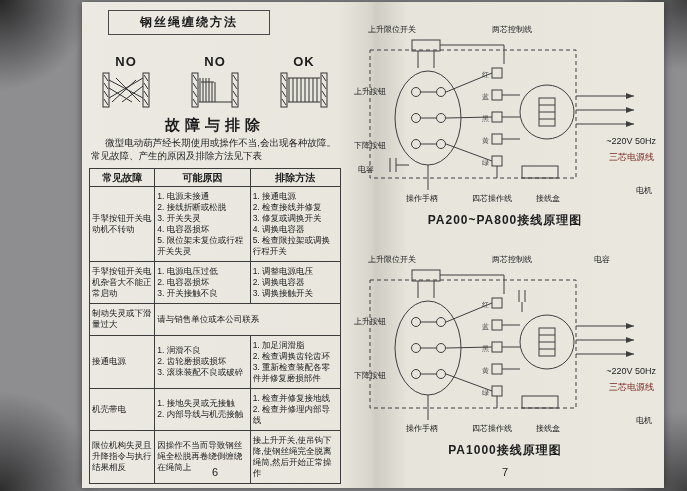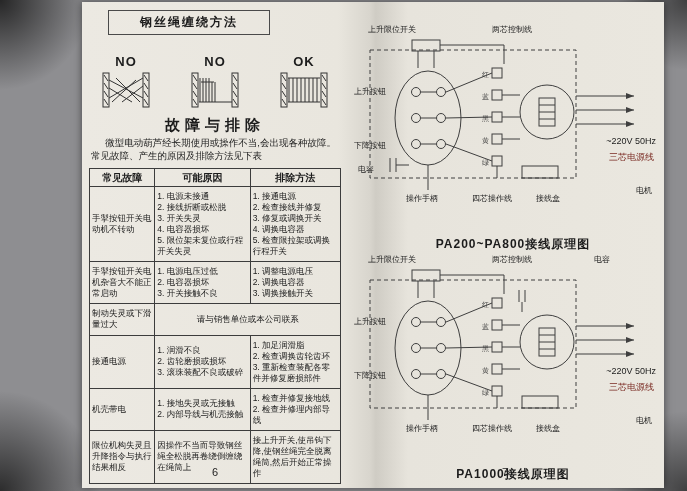--- a/index.html
+++ b/index.html
@@ -25,42 +25,42 @@
   .spool{width:76px;text-align:center;}
   .spool-label{font-size:13px;font-weight:bold;letter-spacing:1px;}
   .spool svg{display:block;margin:3px auto 0;}
   .fault-title{position:absolute;left:0;top:114px;width:100%;text-align:center;font-size:15px;font-weight:bold;letter-spacing:5px;}
   .intro{position:absolute;left:7px;top:134px;width:248px;font-size:9.5px;line-height:1.4;text-indent:1.5em;}
   .fault-table{position:absolute;left:5px;top:166px;width:252px;border-collapse:collapse;table-layout:fixed;}
   .fault-table th,.fault-table td{border:1px solid #3c3c3c;font-size:8.5px;line-height:1.3;padding:4px 2px;vertical-align:middle;}
   .fault-table th{font-weight:bold;text-align:center;font-size:10px;padding:2px;}
   .col-fault{width:26%;} .col-cause{width:38%;} .col-remedy{width:36%;}
   .pre{white-space:pre-line;}
-  .center{text-align:center;}
+  .center{}
   .pagenum{position:absolute;bottom:10px;width:100%;text-align:center;font-size:11px;}
 
   
   .diagram{position:absolute;left:6px;width:302px;height:182px;}
   .diagram.d1{top:22px;}
   .diagram.d2{top:252px;}
   .diagram svg{position:absolute;left:0;top:14px;}
   .lbl{position:absolute;font-size:8px;color:#222;white-space:nowrap;}
   .lbl-up-limit{left:14px;top:0;}
   .lbl-two-core{left:138px;top:0;}
   .lbl-up-btn{left:0;top:62px;}
   .lbl-down-btn{left:0;top:116px;}
   .d1 .lbl-capacitor{left:4px;top:140px;}
   .d2 .lbl-capacitor{right:46px;top:0;}
   .lbl-handle{left:52px;bottom:2px;}
   .lbl-four-core{left:118px;bottom:2px;}
   .lbl-junction{left:182px;bottom:2px;}
   .lbl-motor{right:4px;bottom:10px;margin-left:24px;}
   .lbl-voltage{right:0;top:112px;font-size:9px;}
   .lbl-power{right:2px;top:127px;font-size:9px;color:#7a2a22;}
-  .caption{position:absolute;left:8px;width:100%;text-align:center;font-size:12px;font-weight:bold;letter-spacing:1px;margin-top:24px;}
+  .caption{position:absolute;left:0;width:100%;text-align:center;font-size:12px;font-weight:bold;letter-spacing:1px;}
   .caption1{top:210px;}
   .caption2{top:440px;}
 </style>
 </head>
 <body>
 
 <div class="scan">
   <div class="paper">
 
     <div class="page page-left">

